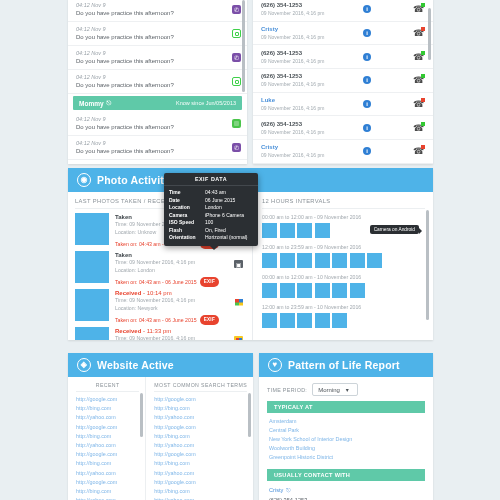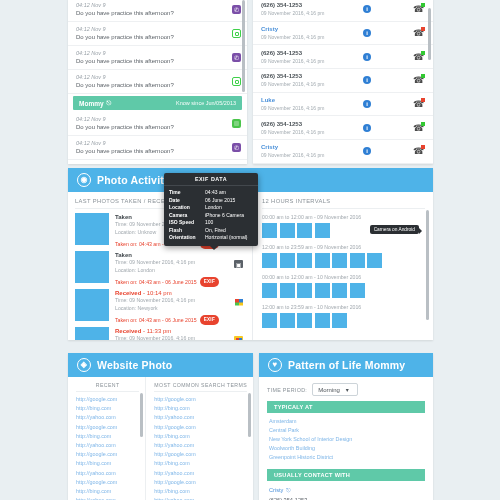--- a/index.html
+++ b/index.html
@@ -439,21 +439,21 @@
       <span>Camera on Android</span>
       <span class="arrow"></span>
     </div>
   </div>
 
   <div class="botrow">
 
     <div class="webcard">
       <div class="banner">
         <span class="bicon">◈</span>
-        <span>Website Photo</span>
+        <span>Website Active</span>
       </div>
       <div class="webcols">
         <div class="webcol">
           <div class="colhdr">Recent</div>
           <div id="web-col1">
               <div class="linkline">http://google.com</div>
               <div class="linkline">http://bing.com</div>
               <div class="linkline">http://yahoo.com</div>
               <div class="linkline">http://google.com</div>
               <div class="linkline">http://bing.com</div>
@@ -484,21 +484,21 @@
               <div class="linkline">http://yahoo.com</div>
             </div>
           <div class="vscroll" style="top:16px;height:44px;right:2px;"></div>
         </div>
       </div>
     </div>
 
     <div class="polcard">
       <div class="banner">
         <span class="bicon">♥</span>
-        <span>Pattern of Life Mommy</span>
+        <span>Pattern of Life Report</span>
       </div>
       <div class="polbody">
         <div class="tprow">
           <span class="tplabel">TIME PERIOD:</span>
           <span class="tpselect">
             <span>Morning</span>
             <span class="cv">▾</span>
           </span>
         </div>
         <div class="greenhdr">TYPICALY AT</div>

